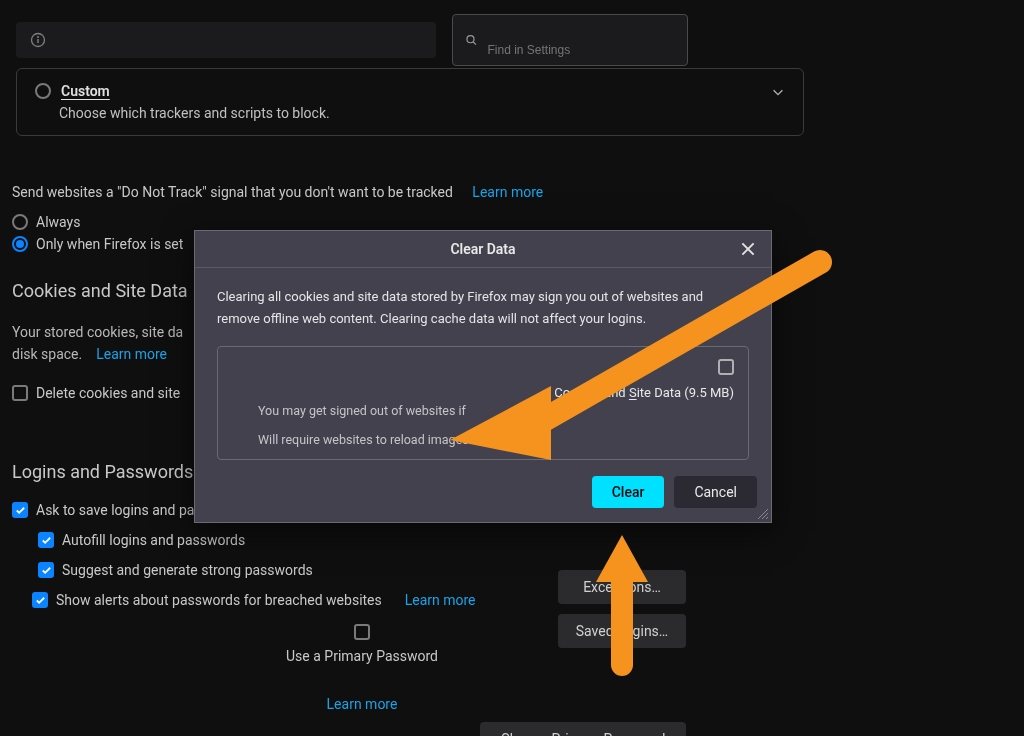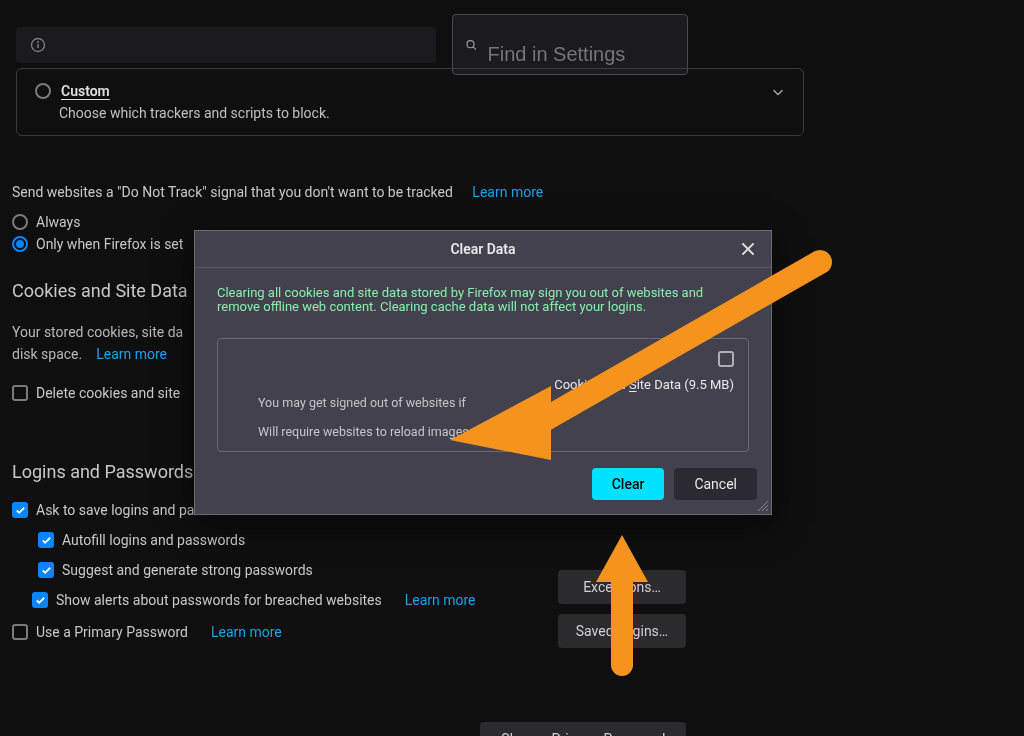--- a/index.html
+++ b/index.html
@@ -41,21 +41,21 @@
   background: #1b1b1d;
   border: 1px solid #4a4a4c;
   border-radius: 4px;
   padding: 8px 12px;
   display: flex;
   align-items: center;
   gap: 10px;
   width: 236px;
 }
 .searchbox input {
-  background: transparent; border: none; color: #7dd3fc; font-size: 20px; width: 100%; outline: none; margin-top: 20px;
+  background: transparent; border: none; color: #7dd3fc; font-size: 12px; width: 100%; outline: none; margin-top: 20px;
 }
 
 
 .custom-box {
   position: absolute;
   left: 16px;
   top: 68px;
   width: 788px;
   border: 1px solid #3b3b3d;
   border-radius: 6px;
@@ -131,21 +131,21 @@
   text-align: center;
   padding: 10px 0;
   border-bottom: 1px solid #5a5a62;
   font-size: 14px;
   font-weight: 600;
 }
 .dialog-close {
   position: absolute; right: 14px; top: 9px; width: 18px; height: 18px; cursor: pointer;
 }
 .dialog-body { padding: 18px 22px 16px; font-size: 13px; }
-.dialog-body p { line-height: 14px; color: #86efac; margin-bottom: 24px; }
+.dialog-body p { line-height: 22px; color: #e5e5e5; margin-bottom: 16px; }
 .options-box {
   border: 1px solid #6a6a70;
   border-radius: 4px;
   padding: 12px 14px;
 }
 .opt { margin-bottom: 14px; }
 .opt:last-child { margin-bottom: 0; }
 .opt .opt-row { display: flex; align-items: flex-end; gap: 10px; flex-direction: column; }
 .opt .sub { color: #c5c5c8; font-size: 12.5px; margin-left: 26px; margin-top: 3px; }
 .dialog-footer {
@@ -259,21 +259,21 @@
     <span class="cb checked">
       <svg viewBox="0 0 12 12">
           <path d="M2 6 l2.5 2.5 L10 3" fill="none" stroke="#fff" stroke-width="2"></path>
         </svg>
     </span>
     <span>Show alerts about passwords for breached websites</span>
     <span>&nbsp;&nbsp;</span>
     <span class="linklike">Learn more</span>
   </div>
 
-  <div class="row" style="margin-top:16px;">
+  <div class="row" style="margin-top:16px;flex-direction:column;">
     <span class="cb">
       
     </span>
     <span>Use a Primary Password</span>
     <span>&nbsp;&nbsp;</span>
     <span class="linklike">Learn more</span>
   </div>
 </div>
 
 <div class="side-btn" style="left:558px; top:570px; width:128px;">

